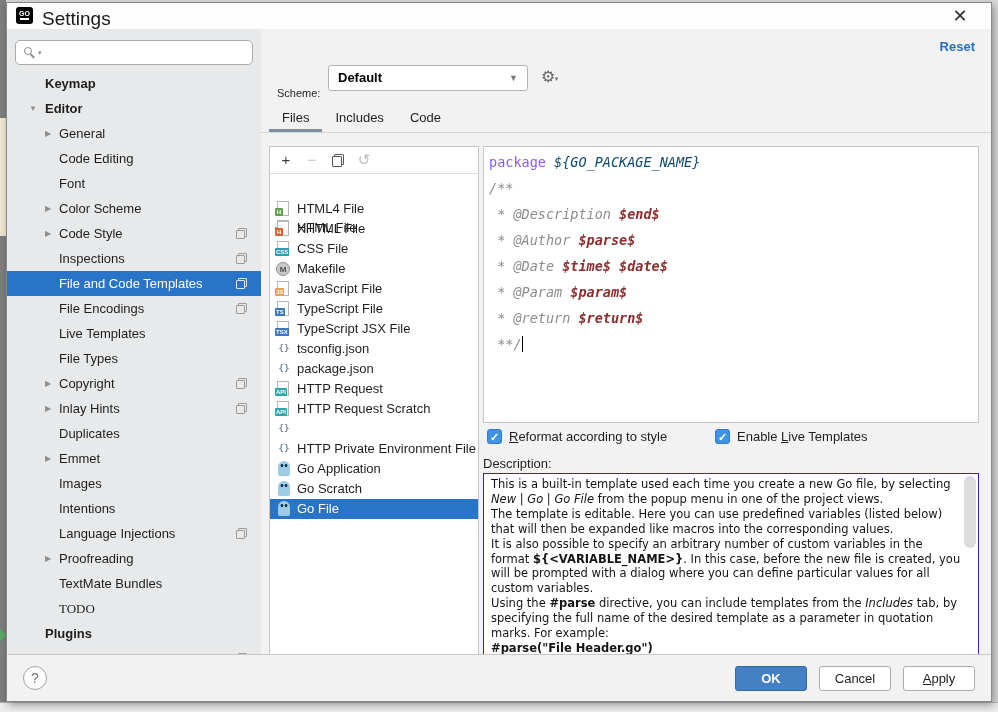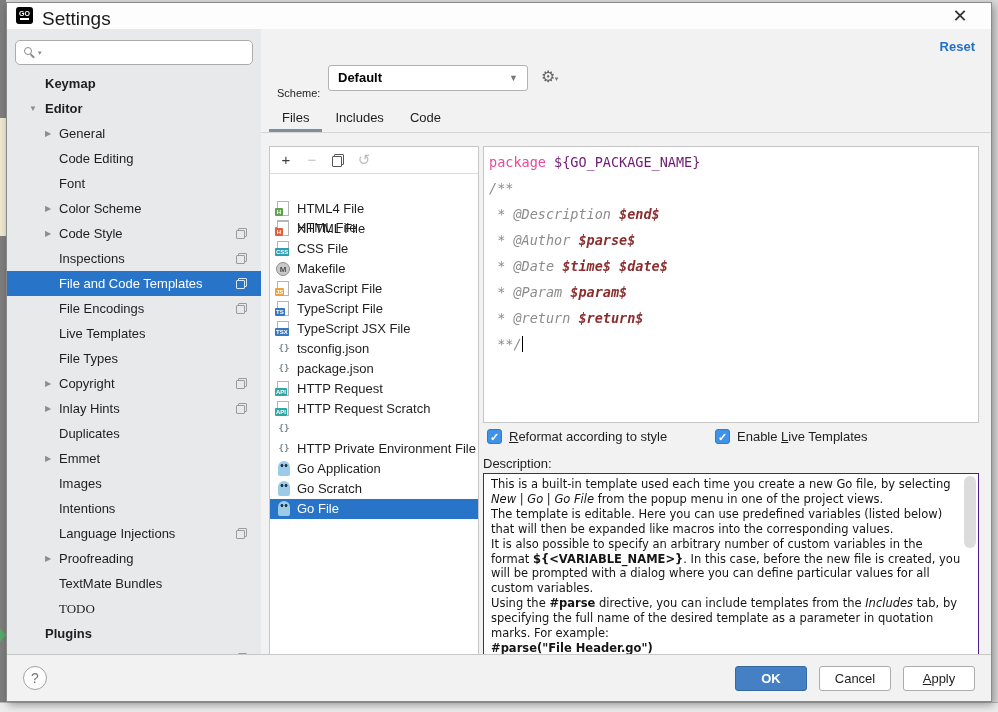--- a/index.html
+++ b/index.html
@@ -72,22 +72,22 @@
   .jicon { width:16px; height:15px; color:#7E8A92; font:bold 9px/15px "DejaVu Sans Mono",monospace; text-align:center; }
   .goicon { width:12px; height:15px; margin-left:2px; border-radius:6px 6px 2px 2px;
     background: radial-gradient(circle at 33% 30%, #1E3A4F 1.2px, transparent 1.8px),
                 radial-gradient(circle at 67% 30%, #1E3A4F 1.2px, transparent 1.8px), #9CCBE8; }
   .micon { width:14px; height:14px; margin-top:1px; border-radius:50%; background:#C9C9C9; border:1px solid #8F8F8F; color:#4F4F4F; font:bold 8px/13px "Liberation Sans",sans-serif; text-align:center; }
 
   
   .editor { position:absolute; left:222px; top:117px; width:496px; height:277px; background:#FFF; border:1px solid #C6C6C6; overflow:hidden; cursor:text; }
   .cline { white-space:pre; font:13.5px/26px "DejaVu Sans Mono",monospace; padding-left:5px; color:#000; }
   .cline:first-child { padding-top:2px; }
-  .tok-kw { color:#ec4899; }
-  .tok-tpl { color:#701a75; }
+  .tok-kw { color:#8b5cf6; }
+  .tok-tpl { color:#0c4a6e; font-style:italic; }
   .tok-cmt { color:#8C8C8C; font-style:italic; }
   .tok-var { color:#8B2E2E; font-style:italic; font-weight:bold; }
   .caret { display:inline-block; width:1px; height:16px; background:#000; vertical-align:-3px; }
 
   
   .optrow { position:absolute; left:222px; top:399px; width:500px; height:22px; }
   .cb { position:absolute; top:1px; width:15px; height:15px; background:#3E92E8; border:1px solid #2F7CCB; border-radius:3px; color:#FFF; font:bold 11px/14px "Liberation Sans",sans-serif; text-align:center; cursor:pointer; }
   .cb-label { position:absolute; top:1px; font-size:13px; color:#1E1E1E; white-space:nowrap; }
   .cb-label .u { text-decoration:underline; }
   .desc-label { position:absolute; left:222px; top:427px; font-size:13px; color:#1E1E1E; }

